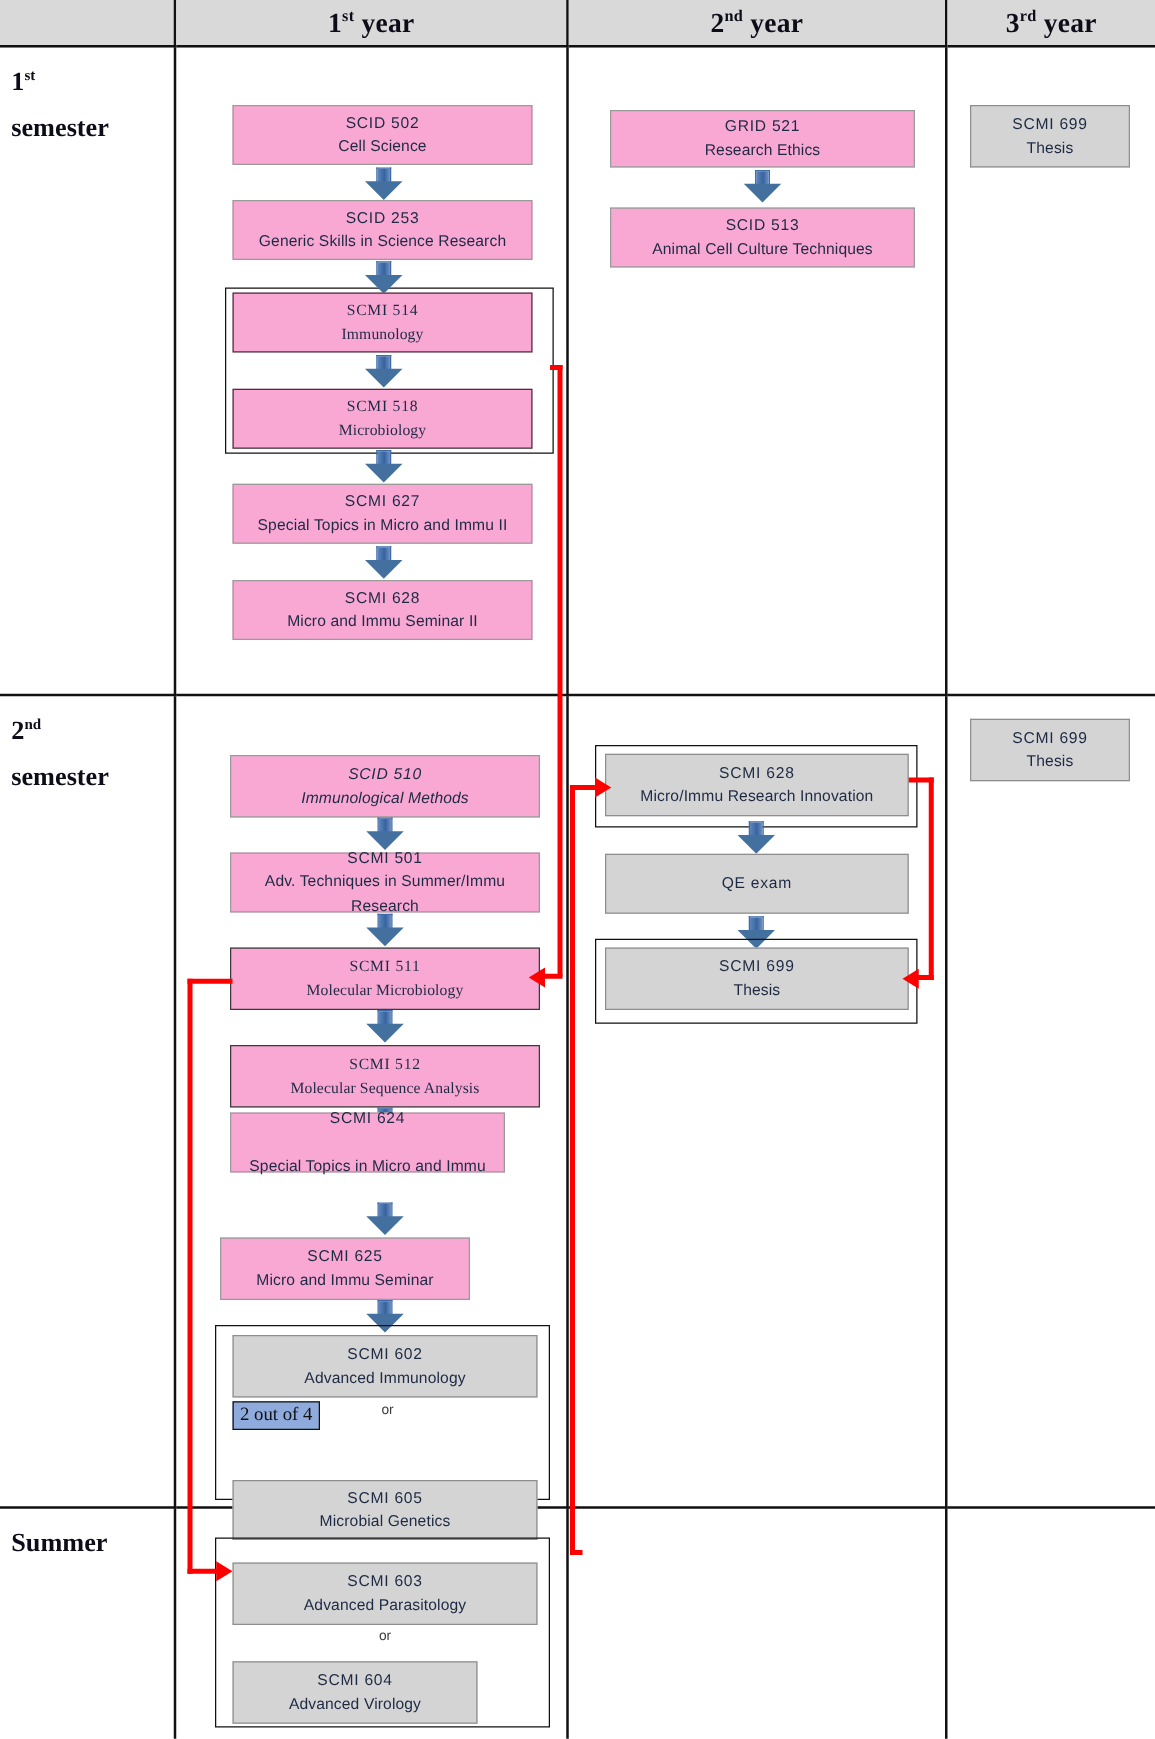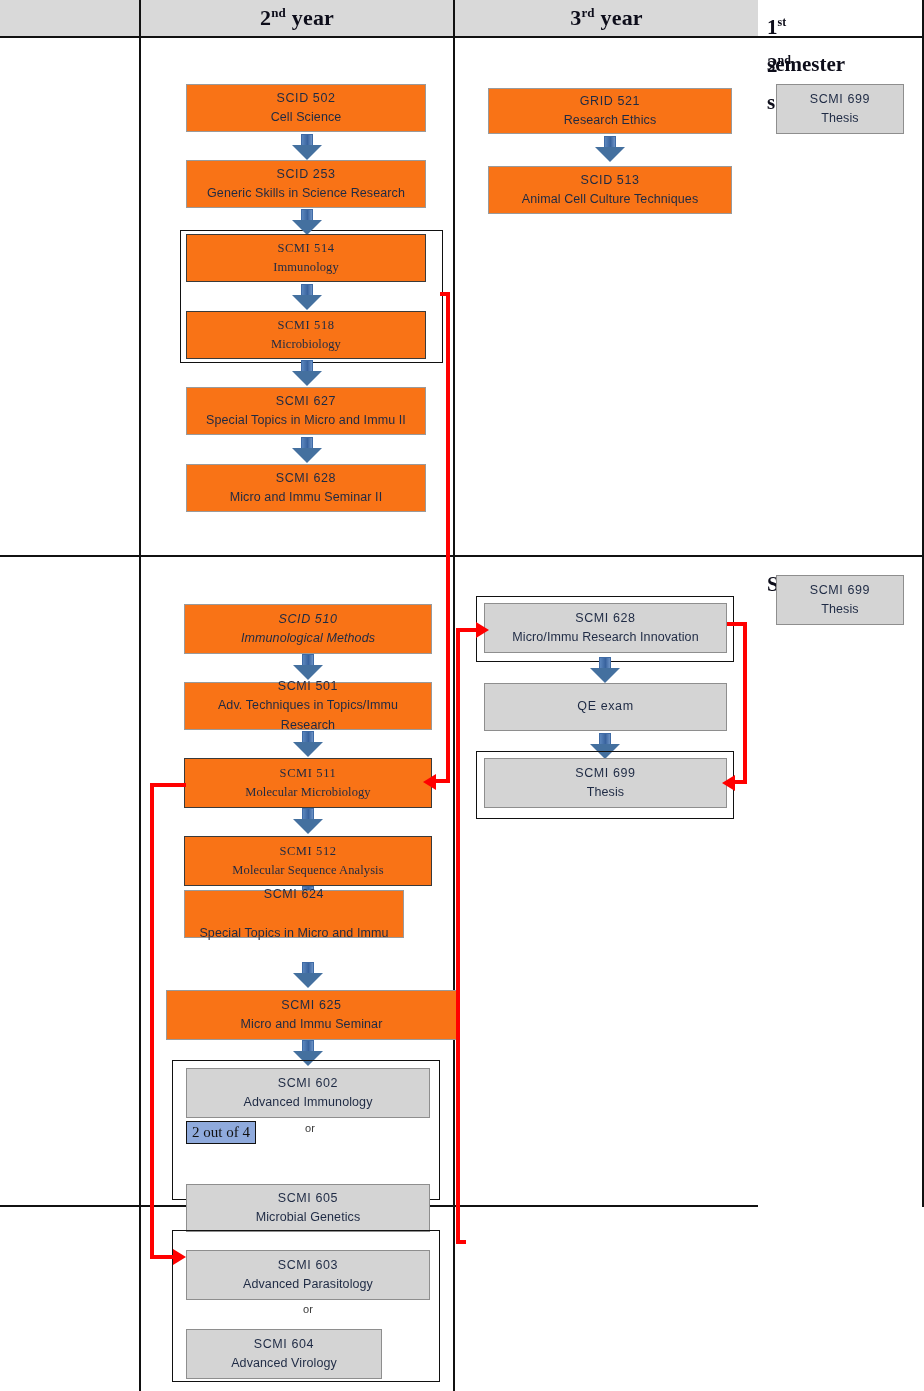--- a/index.html
+++ b/index.html
@@ -37,21 +37,21 @@
     font-weight:bold; font-size:21px; color:#0d0d1a;
     padding:9px 0 0 9px;
     line-height:1.75;
   }
   .rowlabel sup { font-size:12px; vertical-align:super; }
 
   
   .box {
     position:absolute;
     border:1px solid #9a9a9a;
-    background:#f97316;
+    background:#f9a8d4;
     display:flex; flex-direction:column;
     align-items:center; justify-content:center;
     font-size:12.5px;
     line-height:1.55;
     text-align:center;
     color:#1e2a44;
     padding:2px 4px;
   }
   .box .code { letter-spacing:.6px; }
   .box .name { letter-spacing:.1px; }
@@ -105,20 +105,23 @@
     font-size:11px; color:#3a3a3a;
     text-align:center;
   }
 </style>
 </head>
 <body>
 
 <div class="grid">
   <div class="cell hdr corner"></div>
   <div class="cell hdr">
+    <span><b>1</b><sup>st</sup><span> year</span></span>
+  </div>
+  <div class="cell hdr">
     <span><b>2</b><sup>nd</sup><span> year</span></span>
   </div>
   <div class="cell hdr last-col">
     <span><b>3</b><sup>rd</sup><span> year</span></span>
   </div>
 
   <div class="cell rowlabel">
     <b>1</b><sup>st</sup><br><span>semester</span>
   </div>
   <div class="cell"></div>
@@ -208,21 +211,21 @@
 <div class="box" style="left:184px;top:604px;width:248px;height:50px;font-style:italic;">
   <span class="code">SCID 510</span>
   <span class="name">Immunological Methods</span>
 </div>
 <div class="barrow" style="left:293px;top:654px;">
     <div class="shaft"></div>
     <div class="head"></div>
   </div>
 <div class="box" style="left:184px;top:682px;width:248px;height:48px;">
   <span class="code">SCMI 501</span>
-  <span class="name xs">Adv. Techniques in Topics/Immu Research</span>
+  <span class="name xs">Adv. Techniques in Summer/Immu Research</span>
 </div>
 <div class="barrow" style="left:293px;top:731px;">
     <div class="shaft"></div>
     <div class="head"></div>
   </div>
 <div class="box dark-border" style="left:184px;top:758px;width:248px;height:50px;">
   <span class="code">SCMI 511</span>
   <span class="name">Molecular Microbiology</span>
 </div>
 <div class="barrow" style="left:293px;top:808px;">
@@ -238,21 +241,21 @@
     <div class="head"></div>
   </div>
 <div class="box" style="left:184px;top:890px;width:220px;height:48px;gap:20px;">
   <span class="code">SCMI 624</span>
   <span class="name">Special Topics in Micro and Immu</span>
 </div>
 <div class="barrow" style="left:293px;top:962px;">
     <div class="shaft"></div>
     <div class="head"></div>
   </div>
-<div class="box" style="left:166px;top:990px;width:291px;height:50px;">
+<div class="box" style="left:176px;top:990px;width:200px;height:50px;">
   <span class="code">SCMI 625</span>
   <span class="name">Micro and Immu Seminar</span>
 </div>
 <div class="barrow" style="left:293px;top:1040px;">
     <div class="shaft"></div>
     <div class="head"></div>
   </div>
 
 <div class="group" style="left:172px;top:1060px;width:268px;height:140px;"></div>
 <div class="box shaded" style="left:186px;top:1068px;width:244px;height:50px;">

